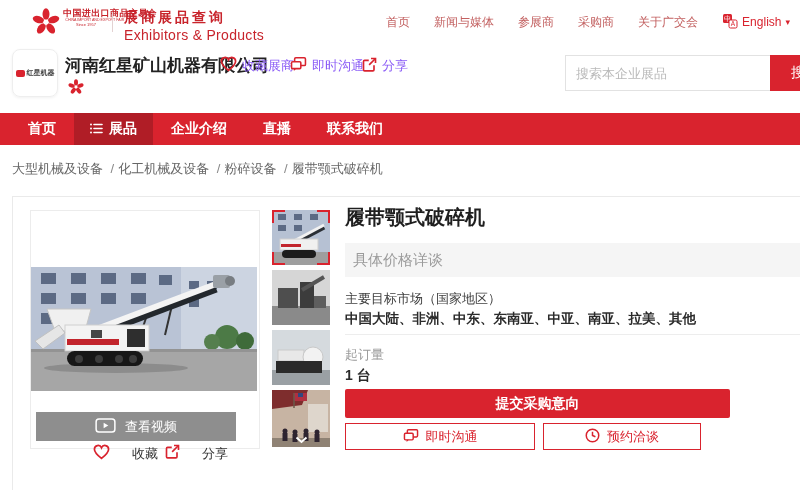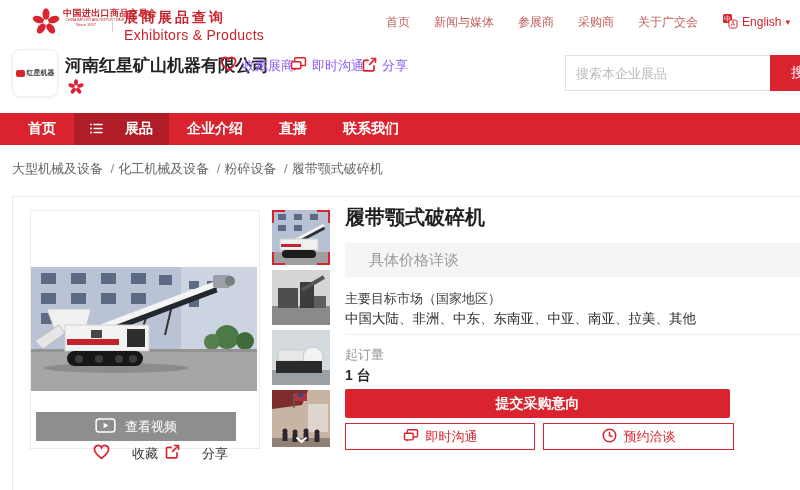--- a/index.html
+++ b/index.html
@@ -37,21 +37,21 @@
              font-family:"Liberation Sans",sans-serif}
   .searchbox::placeholder{color:#b9b9b9}
   .searchbtn{left:770px;top:55px;width:70px;height:36px;background:#d9232e;color:#fff;border:none;
              font-size:14px;display:flex;align-items:center;justify-content:center;cursor:pointer;
              font-family:"Liberation Sans",sans-serif}
   
   .mainnav{top:113px;left:0;width:800px;height:32px;background:#d9232e;display:flex;align-items:stretch}
   .nav-item{display:flex;align-items:center;color:#fff;font-size:14px;font-weight:bold;
             padding:0 18px;cursor:pointer;white-space:nowrap}
   .nav-item.first{margin-left:10px}
-  .nav-item.active{background:#b01d26;padding:16px 16px;gap:22px}
+  .nav-item.active{background:#b01d26;padding:16px 16px;gap:6px}
   
   .breadcrumb{left:12px;top:160px;font-size:13px;color:#666;display:flex;white-space:nowrap}
   .crumb{cursor:pointer}
   .crumb:not(:last-child)::after{content:" / ";color:#888;margin:0 4px;cursor:default}
   
   .card{left:12px;top:196px;width:810px;height:330px;background:#fff;border:1px solid #eaeaea}
   .galbox{left:30px;top:210px;width:228px;height:237px;border:1px solid #ececec;background:#fff}
   .scene{left:31px;top:267px;width:226px;height:124px;display:block;cursor:pointer}
   .videobar{left:36px;top:412px;width:200px;height:29px;background:#8e8e8e;color:#fff;font-size:13px;
             display:flex;align-items:center;justify-content:center;gap:9px;cursor:pointer}
@@ -63,34 +63,34 @@
   .ctr{right:0;top:0;border-left:none;border-bottom:none}
   .cbl{left:0;bottom:0;border-right:none;border-top:none}
   .cbr{right:0;bottom:0;border-left:none;border-top:none}
   .thumb-chevron{position:absolute;left:23px;bottom:3px}
   .favrow{top:444px;display:flex;align-items:center;gap:22px;cursor:pointer}
   .fav1{left:93px}.fav2{left:165px}
   .favrow span.lbl{font-size:13px;color:#333}
   
   .ptitle{left:345px;top:204px;font-size:20px;font-weight:bold;color:#1f1f1f;white-space:nowrap}
   .pricebox{left:345px;top:243px;width:455px;height:34px;background:#f5f5f5;display:flex;align-items:center}
-  .pricebox span{font-size:15px;color:#9b9b9b;margin-left:24px}
+  .pricebox span{font-size:15px;color:#9b9b9b;margin-left:8px}
   .mlabel{left:345px;top:290px;font-size:13px;color:#404040;white-space:nowrap}
-  .mvalue{left:345px;top:310px;font-size:13.5px;font-weight:normal;color:#2b2b2b;white-space:nowrap}
+  .mvalue{left:345px;top:310px;font-size:13.5px;font-weight:bold;color:#2b2b2b;white-space:nowrap}
   .pdivider{left:345px;top:334px;width:455px;height:1px;background:#ededed}
   .moqlabel{left:345px;top:346px;font-size:13px;color:#999}
   .moqvalue{left:345px;top:367px;font-size:14px;font-weight:bold;color:#2b2b2b}
   .submitbtn{left:345px;top:389px;width:385px;height:29px;background:#d9232e;color:#fff;border:none;
              font-size:14px;font-weight:bold;display:flex;align-items:center;justify-content:center;
              cursor:pointer;border-radius:2px;font-family:"Liberation Sans",sans-serif}
   .obtn{top:423px;height:27px;border:1px solid #d9232e;background:#fff;color:#d9232e;font-size:13px;
         display:flex;align-items:center;justify-content:center;gap:7px;cursor:pointer;box-sizing:border-box;
         font-family:"Liberation Sans",sans-serif}
   .chatbtn{left:345px;width:190px}
-  .apptbtn{left:543px;width:191px}
+  .apptbtn{left:543px;width:158px}
 </style>
 </head>
 <body>
 
 <div class="abs topbar">
   <span class="abs flower-lg">
     <svg width="28" height="28" viewBox="0 0 24 24">
       <g fill="#d9232e">
         <ellipse cx="12" cy="5.2" rx="3" ry="5"></ellipse>
         <ellipse cx="12" cy="5.2" rx="3" ry="5" transform="rotate(72 12 12)"></ellipse>

